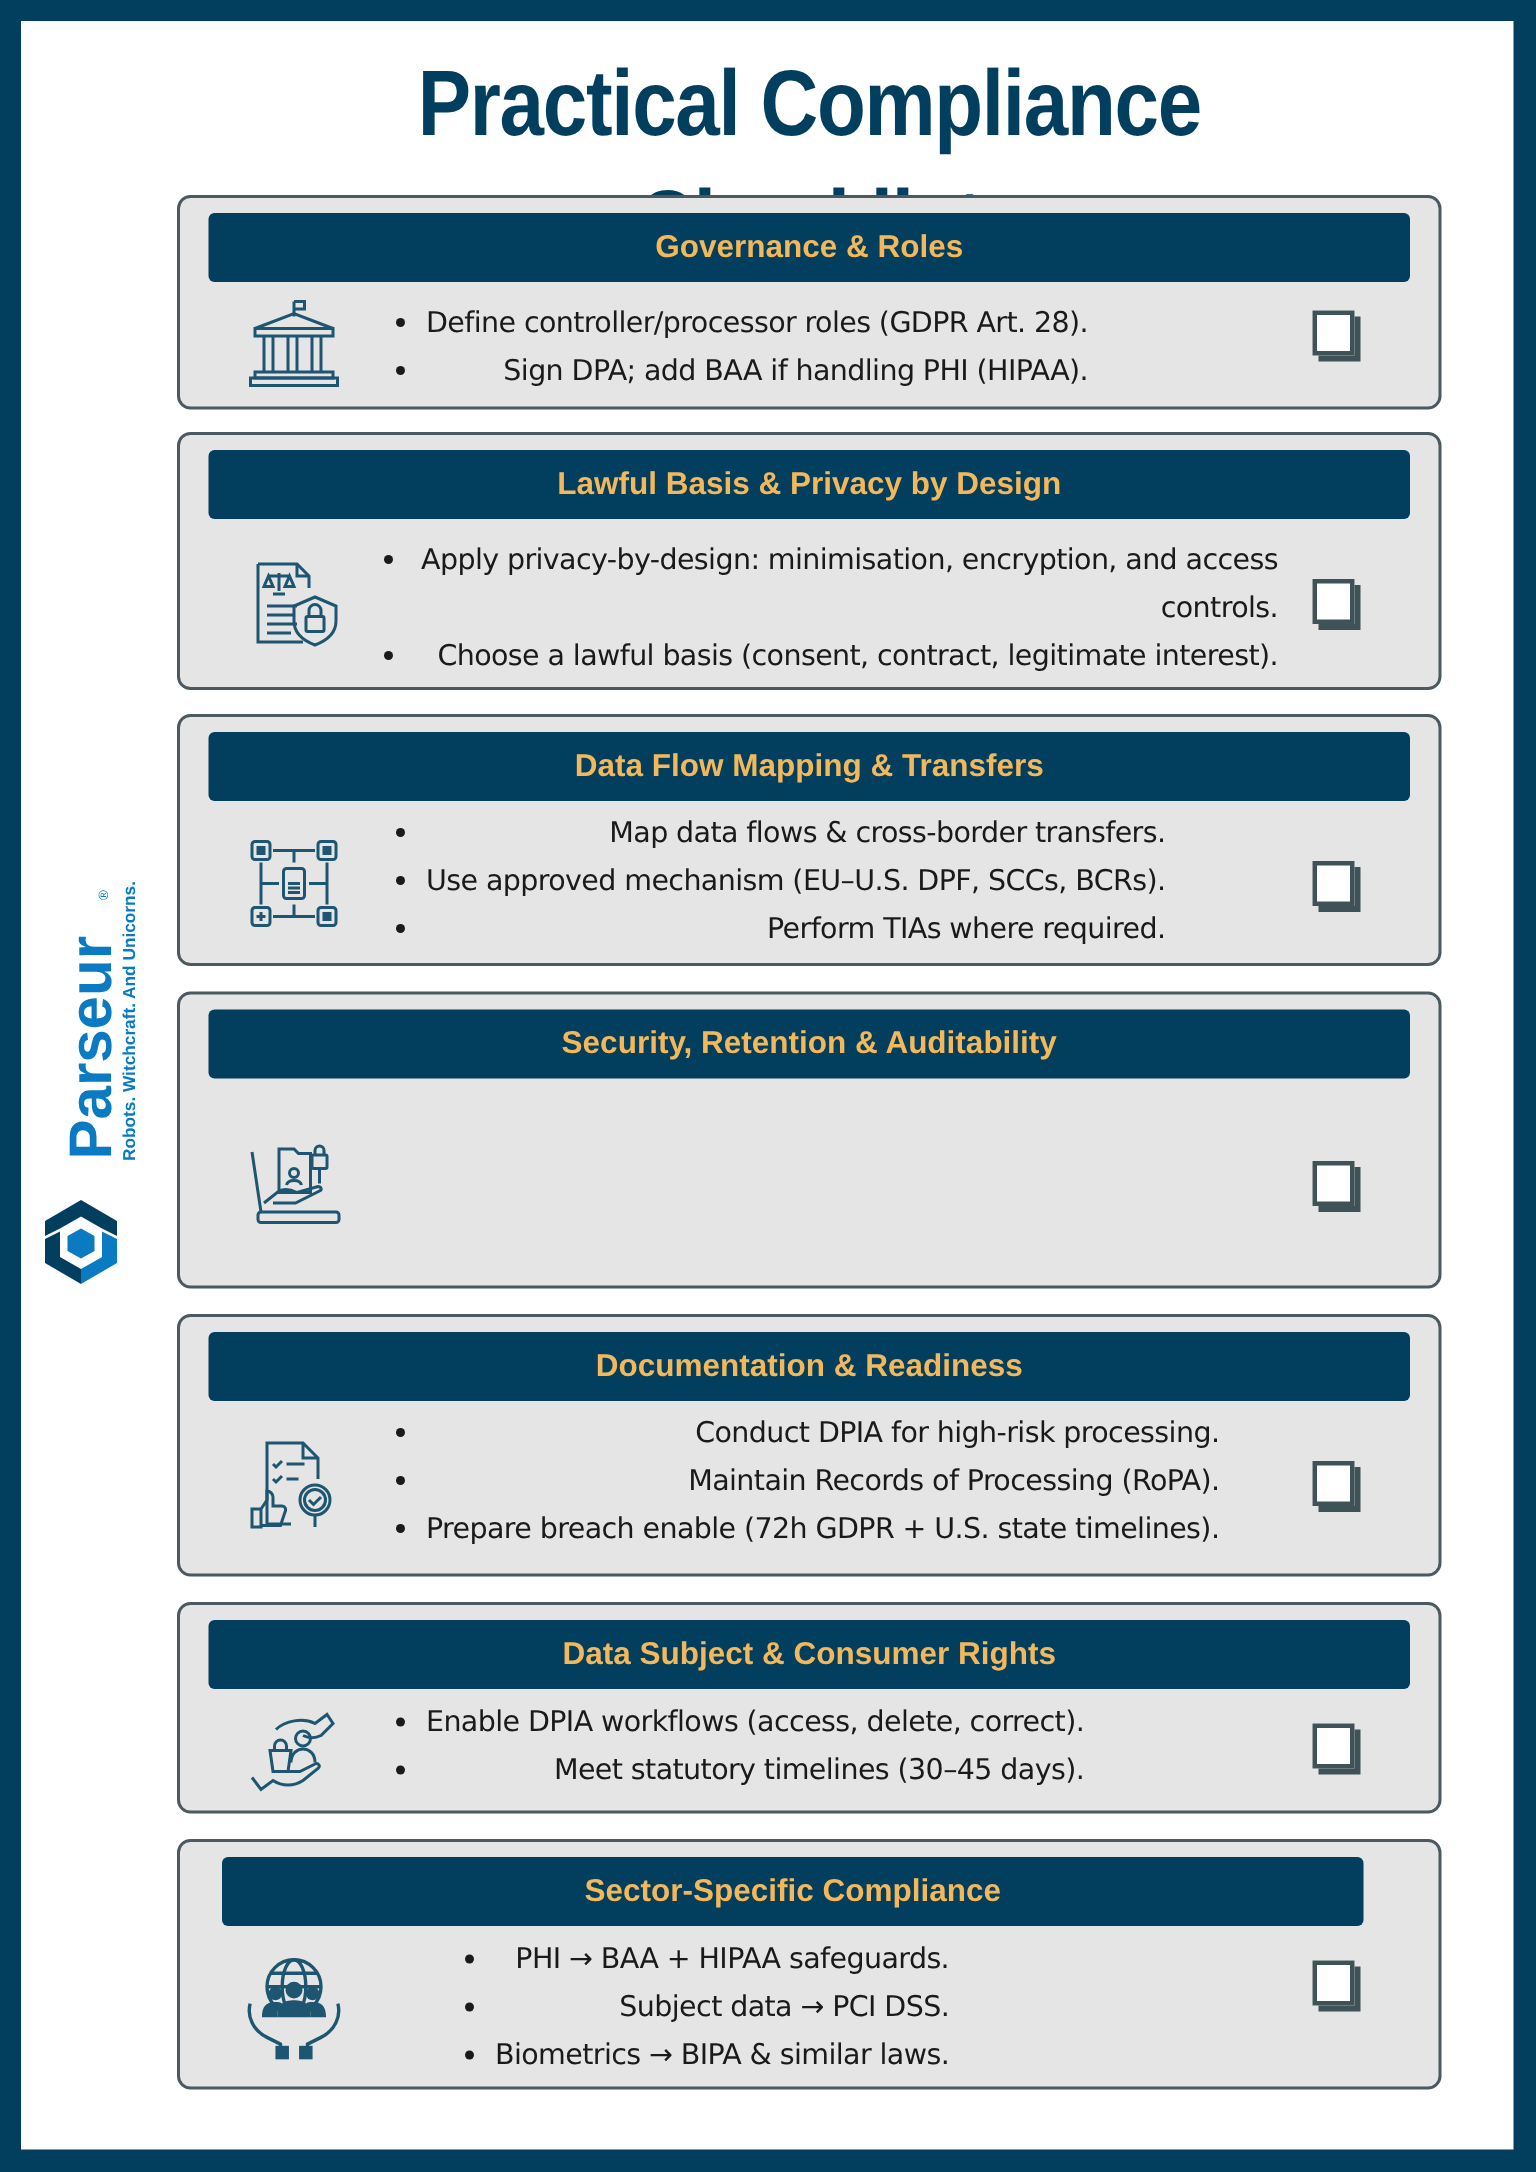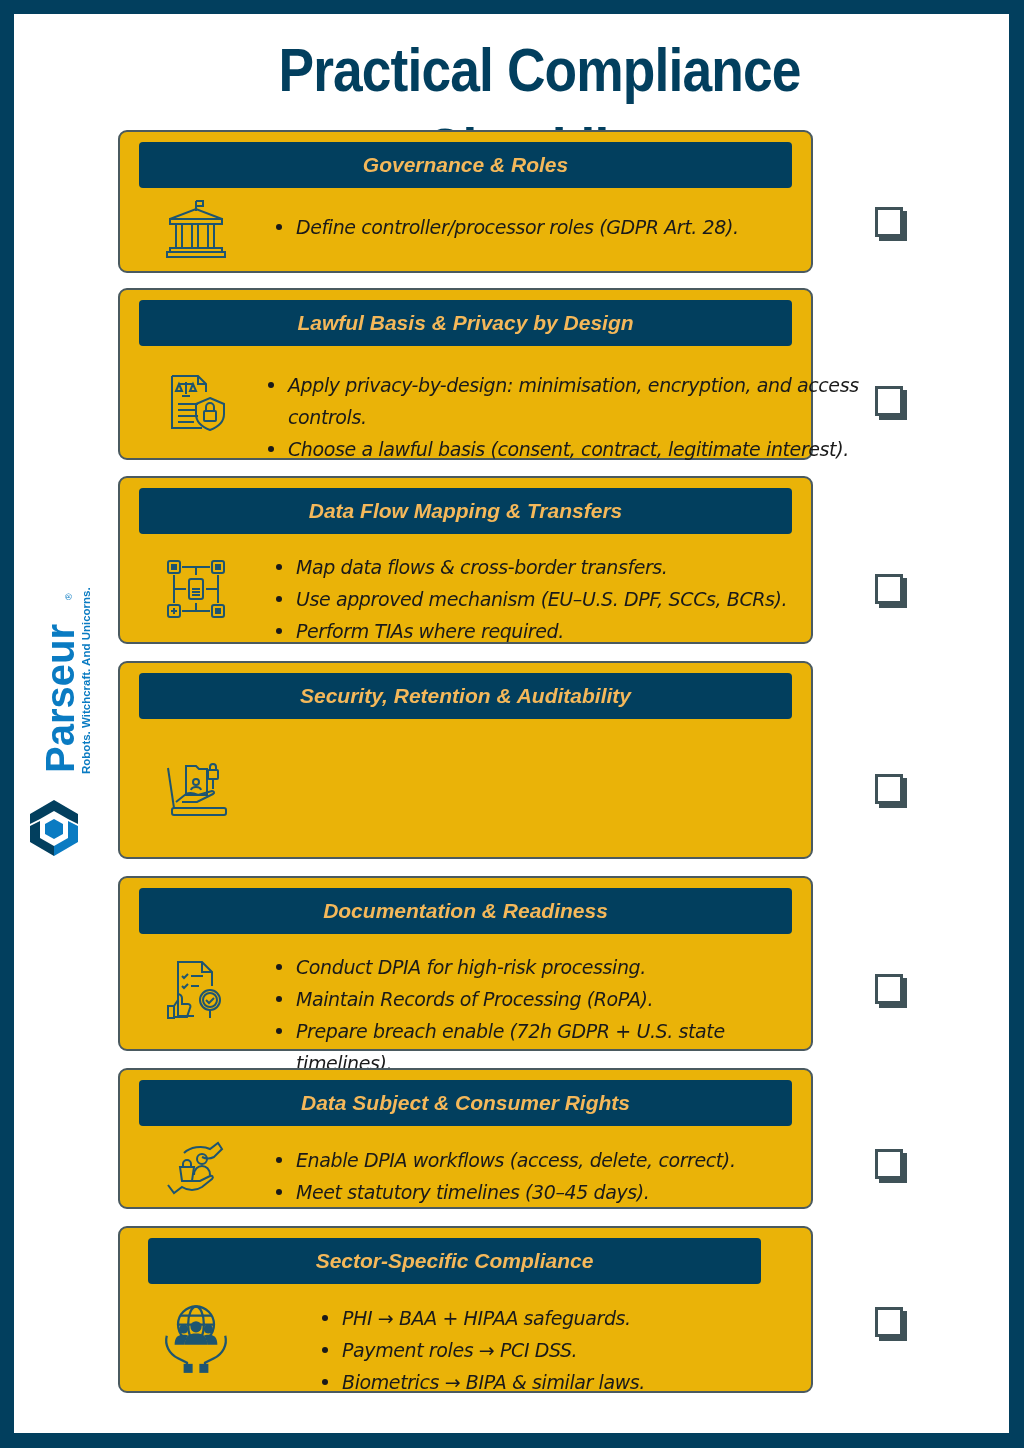--- a/index.html
+++ b/index.html
@@ -1,24 +1,24 @@
 <!DOCTYPE html>
 <html><head>
 <meta charset="utf-8">
 <style>
   html, body { margin: 0; padding: 0; }
   body { width: 1024px; height: 1448px; background: #023f5e; position: relative; overflow: hidden; font-family: "Liberation Sans", sans-serif; }
   .page { position: absolute; left: 14px; top: 14px; width: 995px; height: 1419px; background: #ffffff; }
   .title { position: absolute; left: 118px; top: 30px; width: 843px; text-align: center; font-family: "Liberation Sans", sans-serif; font-weight: bold; font-size: 62px; color: #023f5e; letter-spacing: -1px; transform: scaleX(0.86); transform-origin: center; line-height: 80px; }
-  .card { position: absolute; left: 118px; width: 695px; border: 2px solid #4a5a60; border-radius: 9px; box-sizing: border-box; background: #eab308; font-style: italic; }
+  .card { position: absolute; left: 118px; width: 843px; border: 2px solid #4a5a60; border-radius: 9px; box-sizing: border-box; background: #e5e5e5; }
   .card-head { position: absolute; left: 19px; right: 19px; top: 10px; height: 46px; background: #023f5e; border-radius: 4px; display: flex; align-items: center; justify-content: center; }
   .card-head span { color: #f4b85a; font-weight: bold; font-size: 21px; font-family: "Liberation Sans", sans-serif; }
   .icon { position: absolute; left: 38px; width: 76px; display: flex; align-items: center; justify-content: center; }
   .icon svg { width: 64px; height: 64px; }
-  .items { position: absolute; margin: 12px; padding: 0; list-style: none; }
+  .items { position: absolute; margin: 0; padding: 0; list-style: none; text-align: right; }
   .items li { position: relative; padding-left: 24px; font-size: 19px; line-height: 32px; color: #1a1a1a; font-family: "DejaVu Sans", sans-serif; letter-spacing: -0.4px; }
   .items li::before { content: ""; position: absolute; left: 4px; top: 13px; width: 6px; height: 6px; border-radius: 50%; background: #1a1a1a; }
   .check { position: absolute; left: 755px; width: 28px; height: 30px; border: 3px solid #3f5258; box-sizing: border-box; background: #fff; box-shadow: 4px 4px 0 #3f5258; cursor: pointer; }
   .brand { position: absolute; left: 24px; top: 578px; width: 80px; height: 290px; }
 </style>
 </head>
 <body>
 
 <div class="page"></div>
 
@@ -49,20 +49,21 @@
       <path d="M32 4v10M32 4h7v5h-7"></path>
       <path d="M6 22L32 12l26 10z"></path>
       <rect x="6" y="22" width="52" height="5"></rect>
       <path d="M12 27v24M18 27v24M28 27v24M34 27v24M44 27v24M50 27v24"></path>
       <rect x="6" y="51" width="52" height="4"></rect>
       <rect x="3" y="55" width="58" height="5"></rect>
     </svg>
   </div>
   <ul class="items" style="left:140px;top:67px;">
     <li>Define controller/processor roles (GDPR Art. 28).</li>
+    <li>Sign DPA; add BAA if handling PHI (HIPAA).</li>
   </ul>
   <div class="check" style="top:75px;"></div>
 </div>
 
 <div class="card" style="top:288px;height:172px;">
   <div class="card-head">
       <span>Lawful Basis &amp; Privacy by Design</span>
     </div>
   <div class="icon" style="top:76px;height:72px;">
     <svg viewBox="0 0 64 64" fill="none" stroke="#1e5570" stroke-width="2">
@@ -187,17 +188,17 @@
         <circle cx="43" cy="24" r="4"></circle>
           <path d="M51 38c0-7-3-9-8-9-2 0-3 0-4 1 2 2 3 4 3 8z"></path>
       </g>
       <path d="M6 30c-2 8 2 16 10 20l8 4v6M58 30c2 8-2 16-10 20l-8 4v6"></path>
       <rect x="22" y="56" width="6" height="6" fill="#1e5570"></rect>
         <rect x="36" y="56" width="6" height="6" fill="#1e5570"></rect>
     </svg>
   </div>
   <ul class="items" style="left:186px;top:62px;">
     <li>PHI → BAA + HIPAA safeguards.</li>
-    <li>Payment roles → PCI DSS.</li>
+    <li>Subject data → PCI DSS.</li>
     <li>Biometrics → BIPA &amp; similar laws.</li>
   </ul>
   <div class="check" style="top:79px;"></div>
 </div>
 
 </body></html>

